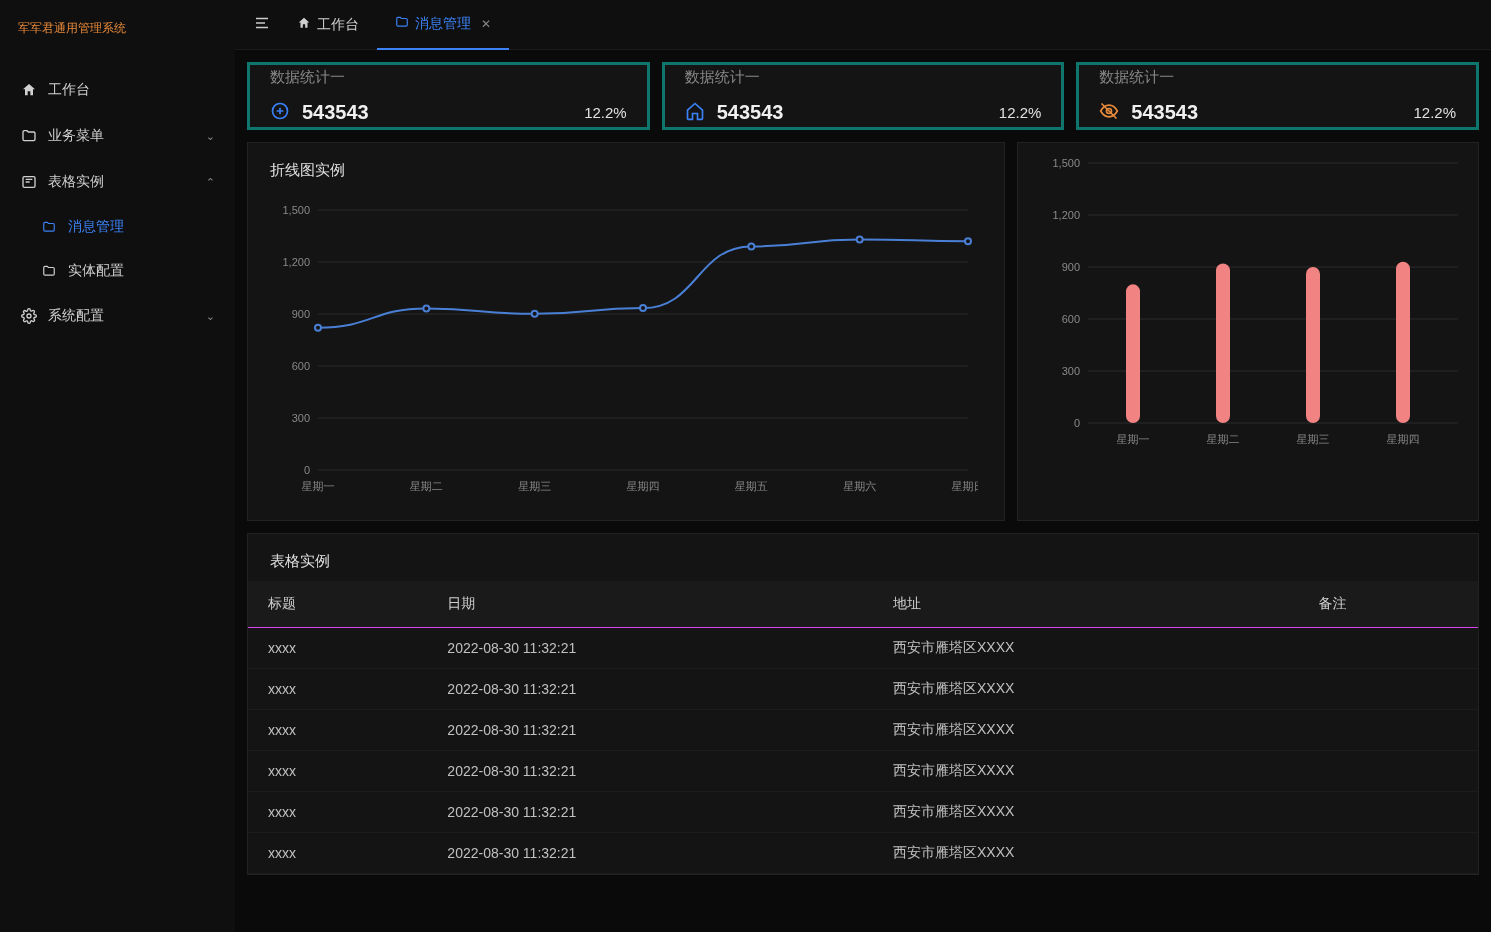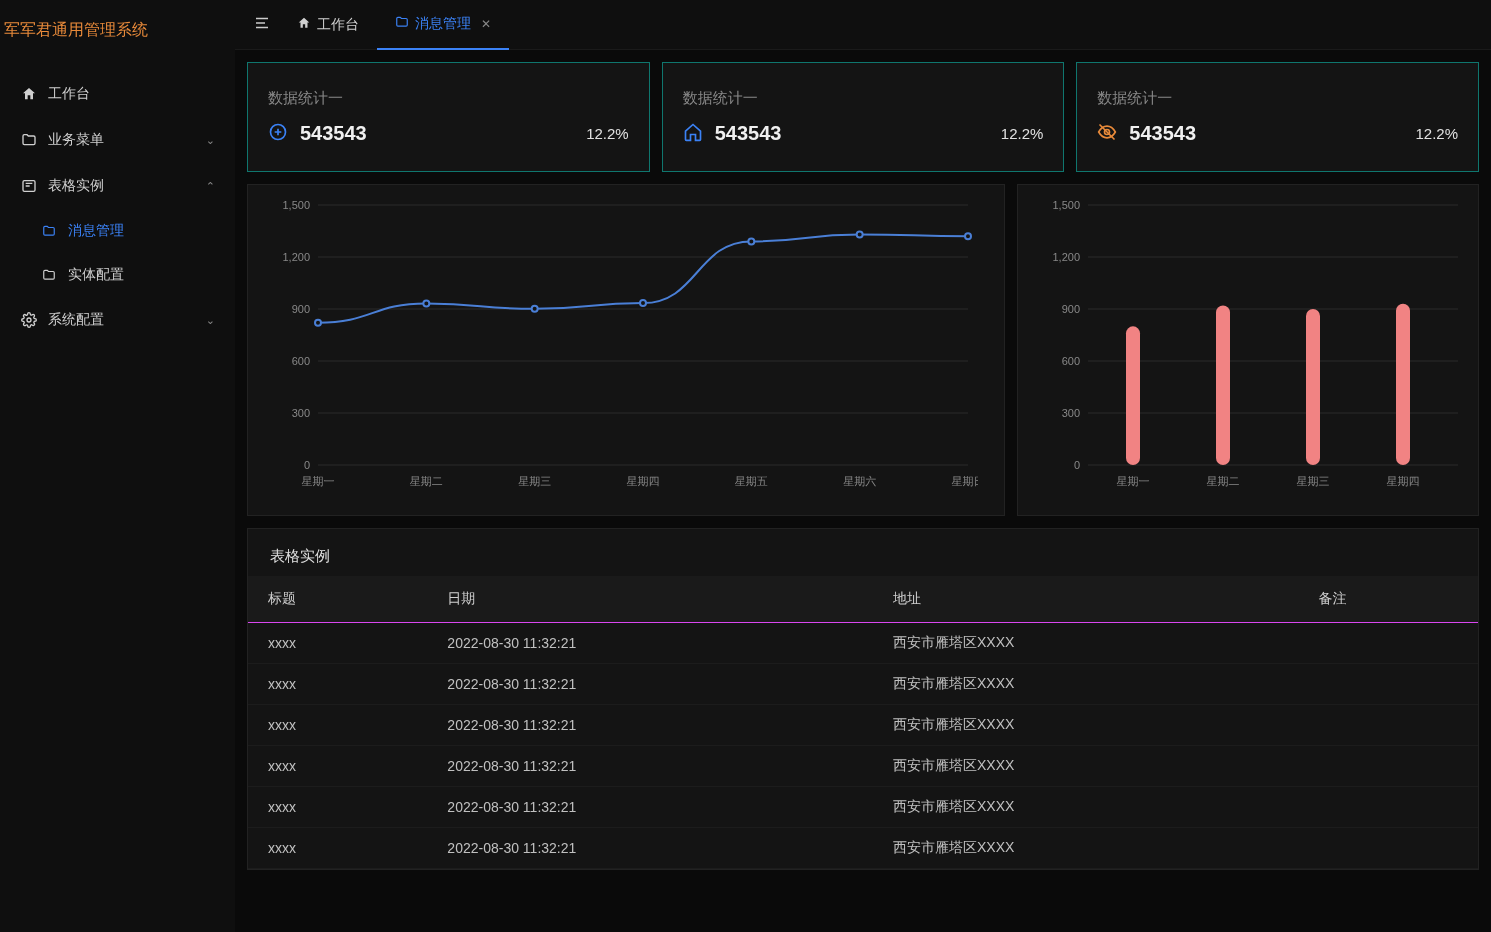--- a/index.html
+++ b/index.html
@@ -11,23 +11,23 @@
   width: 1491px;
   height: 932px;
 }
 .layout { display: flex; height: 100%; }
 .sidebar {
   width: 235px;
   background: #0f0f0f;
   flex-shrink: 0;
 }
 .logo {
-  padding: 20px 4px;
+  padding: 20px 18px;
   color: #e88a3a;
-  font-size: 16px;
+  font-size: 12px;
   font-weight: 500;
 }
 .menu { padding: 10px 0; }
 .menu-item {
   display: flex;
   align-items: center;
   padding: 14px 20px;
   color: #d0d0d0;
   cursor: pointer;
   font-size: 14px;
@@ -79,22 +79,22 @@
   gap: 6px;
   color: #d0d0d0;
 }
 .tab.active { color: #3b82f6; border-bottom: 2px solid #3b82f6; }
 .tab .close { font-size: 12px; margin-left: 4px; color: #888; }
 .content { flex: 1; padding: 12px; overflow: auto; background: #0a0a0a; }
 .stats-row { display: flex; gap: 12px; margin-bottom: 12px; }
 .stat-card {
   flex: 1;
   background: #141414;
-  border: 1px solid #0f766e;
-  padding: 26px 20px;
+  border: 3px solid #0f766e;
+  padding: 3px 20px;
 }
 .stat-title { color: #888; font-size: 15px; margin-bottom: 14px; }
 .stat-body { display: flex; align-items: center; justify-content: space-between; }
 .stat-left { display: flex; align-items: flex-start; gap: 12px; }
 .stat-value { font-size: 20px; font-weight: 600; color: #f0f0f0; }
 .stat-pct { font-size: 15px; color: #e0e0e0; }
 .stat-icon { width: 20px; height: 20px; color: #3b82f6; }
 .charts-row { display: flex; gap: 12px; margin-bottom: 12px; }
 .panel {
   background: #141414;
@@ -265,20 +265,21 @@
               </span>
               <span class="stat-value">543543</span>
             </div>
             <span class="stat-pct">12.2%</span>
           </div>
         </div>
       </div>
 
       <div class="charts-row">
         <div class="panel line-panel">
+          <div class="panel-title">折线图实例</div>
           <div class="chart-area">
             <svg id="line-chart" class="chart" width="710" height="300">
                 <line class="grid-line" x1="50" y1="270" x2="700" y2="270"></line>
                 <text class="axis-text" x="42" y="274" text-anchor="end">0</text>
                 <line class="grid-line" x1="50" y1="218" x2="700" y2="218"></line>
                 <text class="axis-text" x="42" y="222" text-anchor="end">300</text>
                 <line class="grid-line" x1="50" y1="166" x2="700" y2="166"></line>
                 <text class="axis-text" x="42" y="170" text-anchor="end">600</text>
                 <line class="grid-line" x1="50" y1="114" x2="700" y2="114"></line>
                 <text class="axis-text" x="42" y="118" text-anchor="end">900</text>

